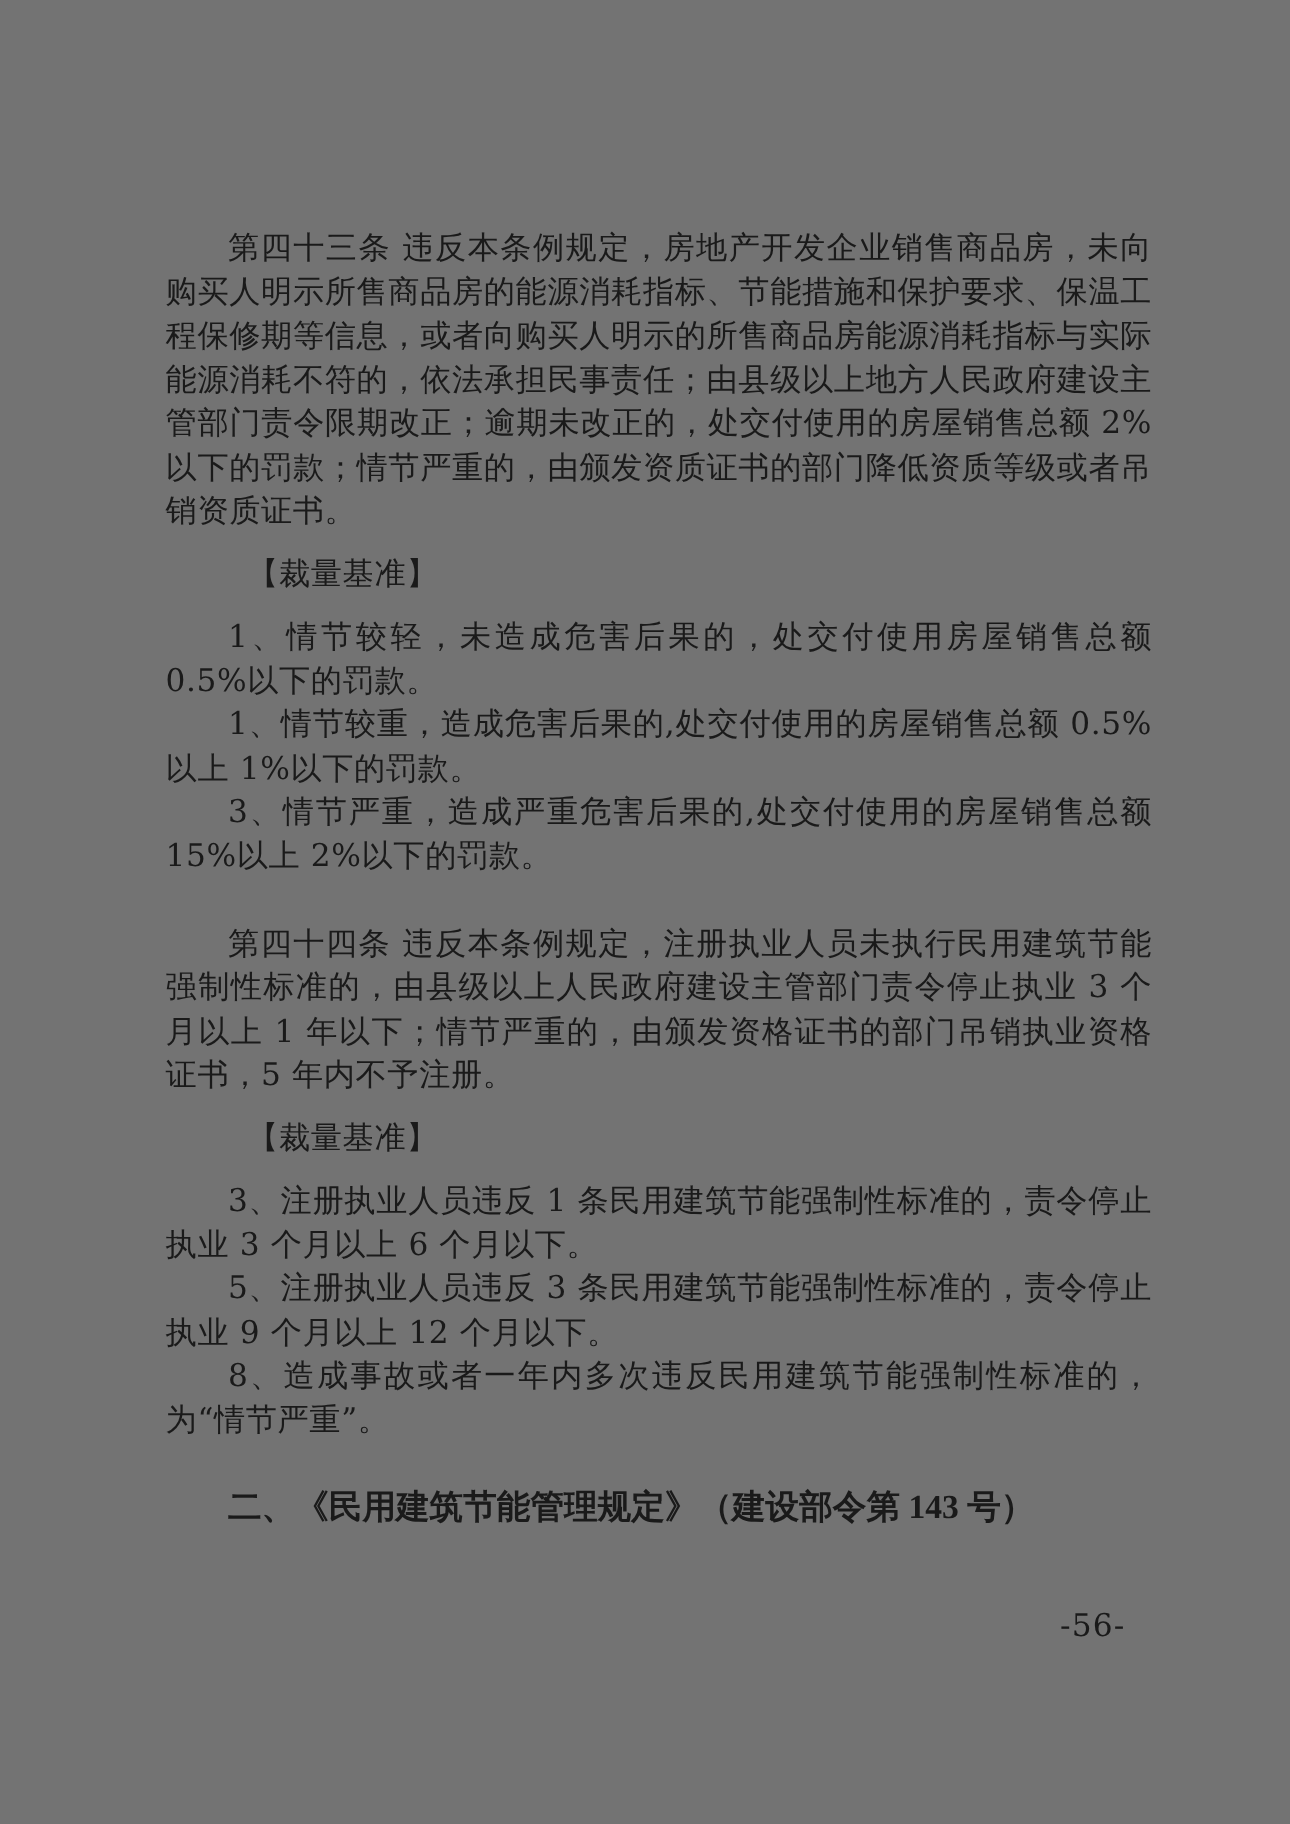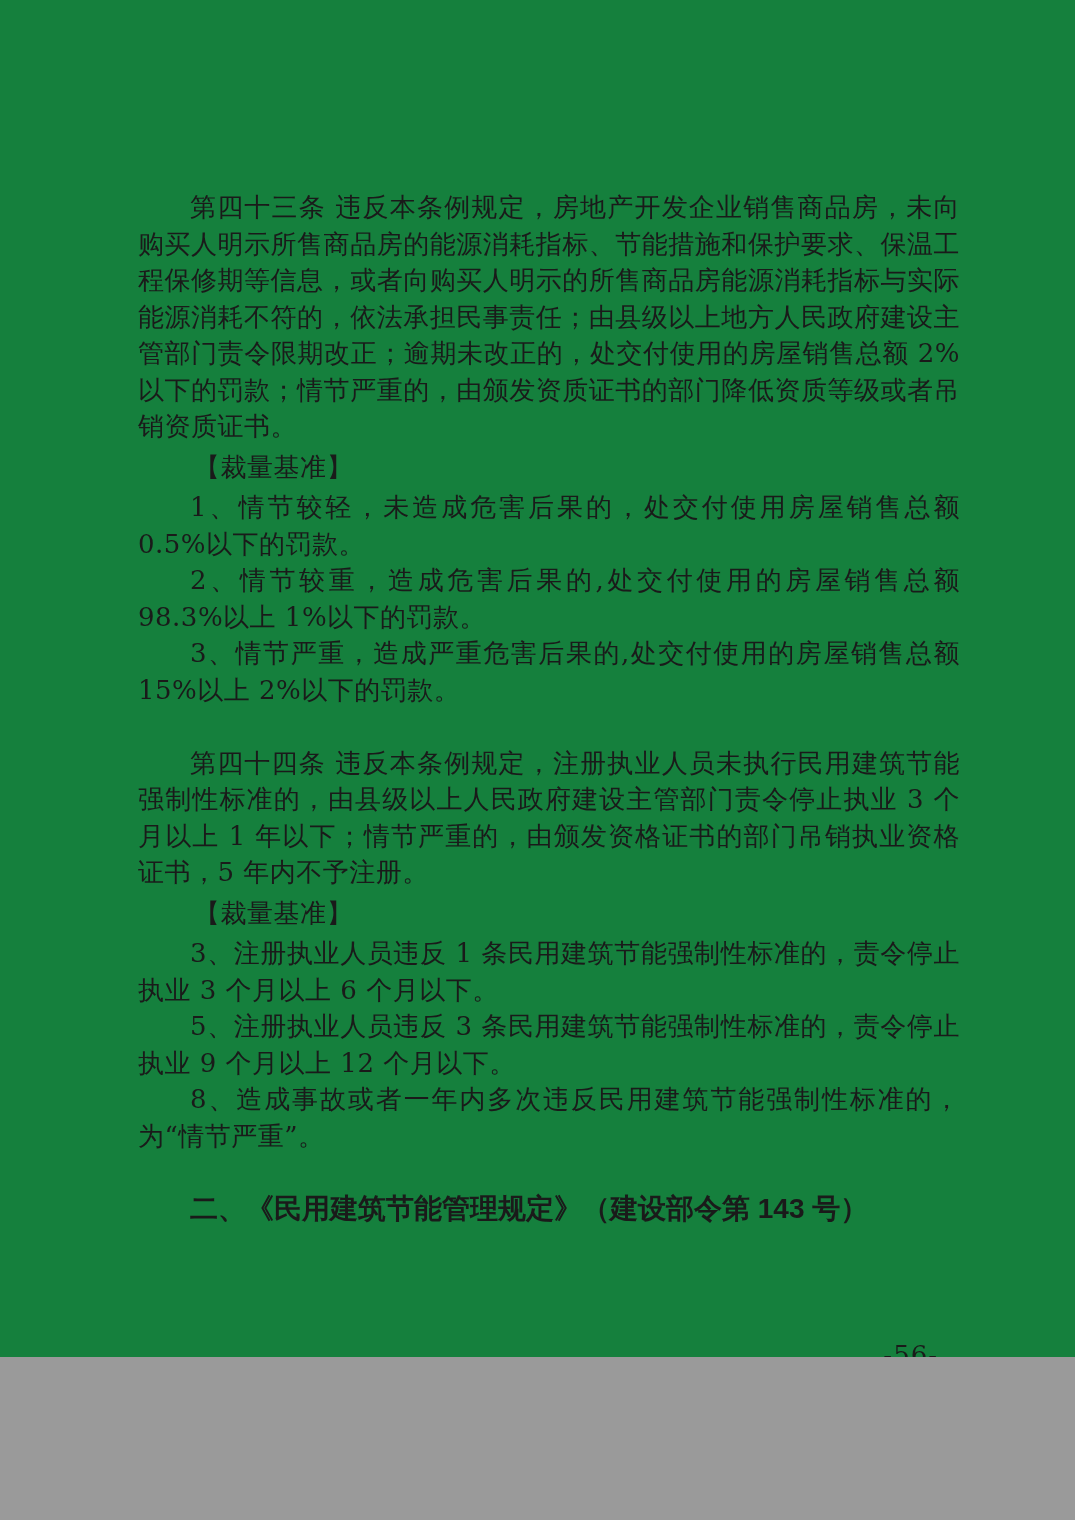--- a/index.html
+++ b/index.html
@@ -3,50 +3,50 @@
 <meta charset="utf-8">
 <style>
   html, body {
     margin: 0;
     padding: 0;
     background: #9a9a9a;
   }
   .page {
     position: relative;
     width: 1075px;
-    height: 1357px;
+    height: 1520px;
     margin: 0 auto;
-    background: #15803d;
+    background: #737373;
     color: #1a1a1a;
     overflow: hidden;
     font-family: "DejaVu Serif", "Liberation Serif", serif;
   }
   .content {
     position: absolute;
     left: 138px;
     top: 189px;
     width: 822px;
     font-size: 26px;
     line-height: 36.5px;
     letter-spacing: 0.5px;
   }
   .para {
     margin: 0;
     text-indent: 2em;
     text-align: justify;
     text-align-last: left;
   }
   .label {
-    margin: 4px;
+    margin: 16px;
     text-indent: 2em;
   }
   .heading {
     margin: 0;
     text-indent: 52px;
-    font-family: Liberation Sans, sans-serif;
+    font-family: Liberation Serif, serif;
     font-weight: bold;
     font-size: 28px;
     line-height: 36.5px;
     letter-spacing: 0;
   }
   .spacer {
     height: 36.5px;
   }
   .page-number {
     position: absolute;
@@ -58,21 +58,21 @@
   }
 </style>
 </head>
 <body>
 
 <div class="page">
   <div class="content">
       <div class="para">第四十三条 违反本条例规定，房地产开发企业销售商品房，未向购买人明示所售商品房的能源消耗指标、节能措施和保护要求、保温工程保修期等信息，或者向购买人明示的所售商品房能源消耗指标与实际能源消耗不符的，依法承担民事责任；由县级以上地方人民政府建设主管部门责令限期改正；逾期未改正的，处交付使用的房屋销售总额 2%以下的罚款；情节严重的，由颁发资质证书的部门降低资质等级或者吊销资质证书。</div>
       <div class="label">【裁量基准】</div>
       <div class="para">1、情节较轻，未造成危害后果的，处交付使用房屋销售总额 0.5%以下的罚款。</div>
-      <div class="para">2、情节较重，造成危害后果的,处交付使用的房屋销售总额 98.3%以上 1%以下的罚款。</div>
+      <div class="para">1、情节较重，造成危害后果的,处交付使用的房屋销售总额 0.5%以上 1%以下的罚款。</div>
       <div class="para">3、情节严重，造成严重危害后果的,处交付使用的房屋销售总额 15%以上 2%以下的罚款。</div>
       <div class="spacer"></div>
       <div class="para">第四十四条 违反本条例规定，注册执业人员未执行民用建筑节能强制性标准的，由县级以上人民政府建设主管部门责令停止执业 3 个月以上 1 年以下；情节严重的，由颁发资格证书的部门吊销执业资格证书，5 年内不予注册。</div>
       <div class="label">【裁量基准】</div>
       <div class="para">3、注册执业人员违反 1 条民用建筑节能强制性标准的，责令停止执业 3 个月以上 6 个月以下。</div>
       <div class="para">5、注册执业人员违反 3 条民用建筑节能强制性标准的，责令停止执业 9 个月以上 12 个月以下。</div>
       <div class="para">8、造成事故或者一年内多次违反民用建筑节能强制性标准的，为“情节严重”。</div>
       <div class="spacer"></div>
       <div class="heading">二、《民用建筑节能管理规定》（建设部令第 143 号）</div>
     </div>

